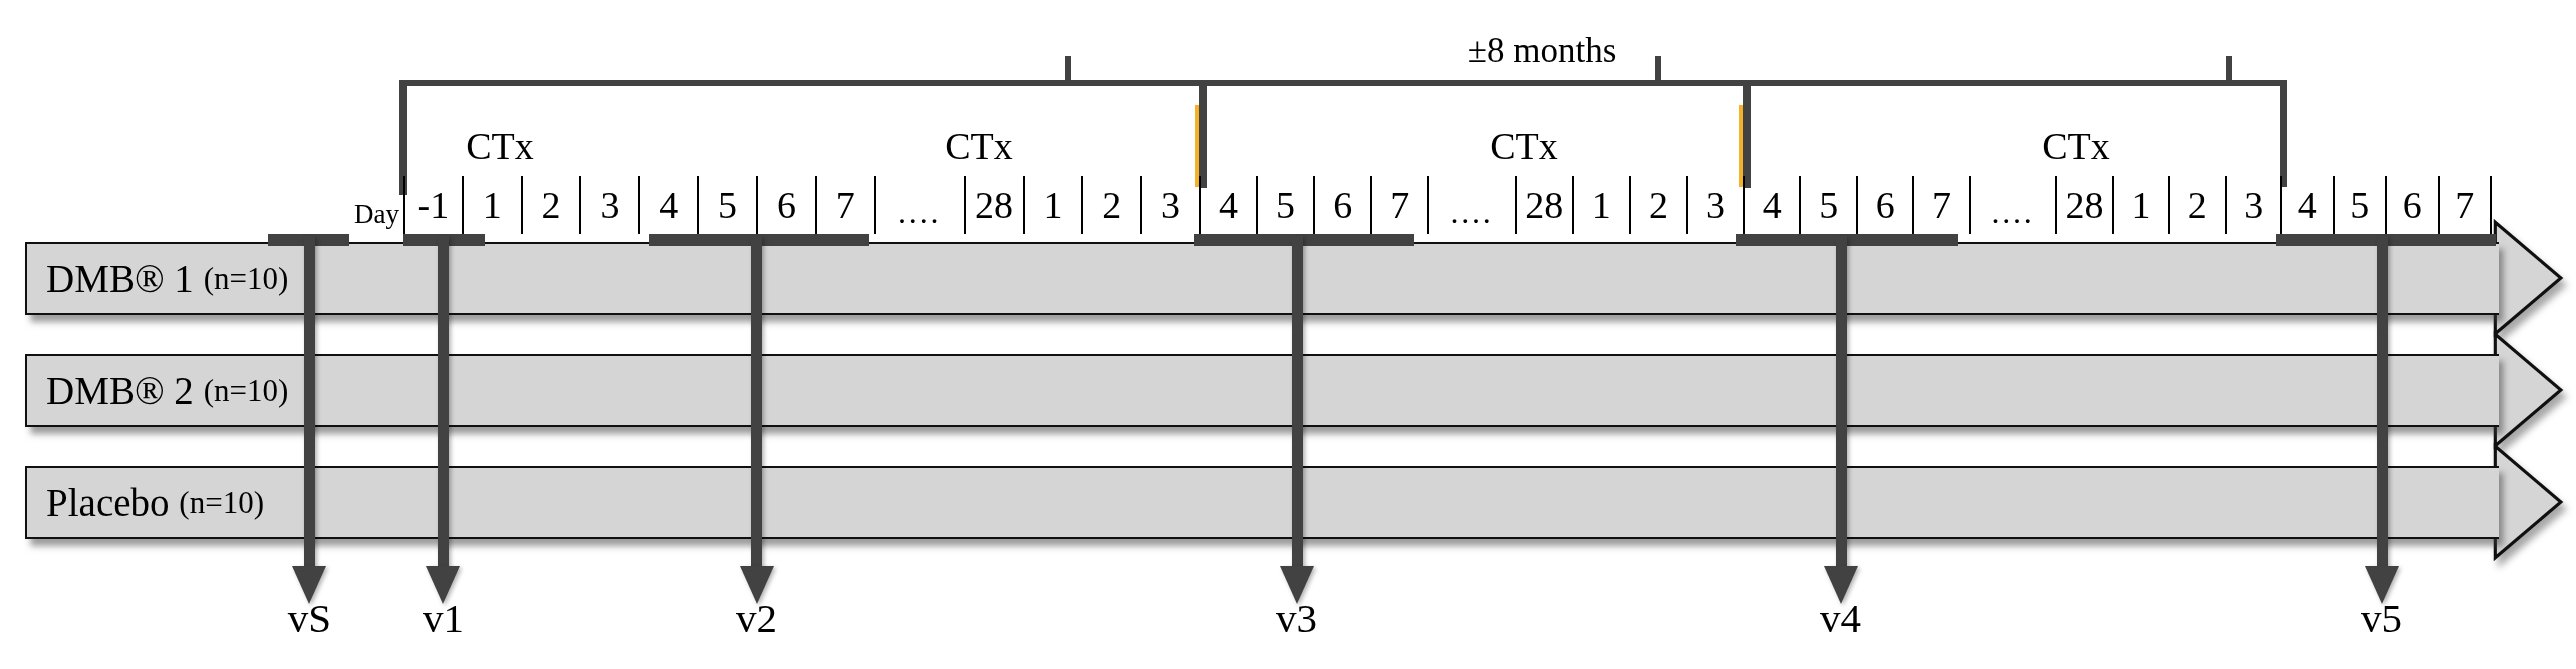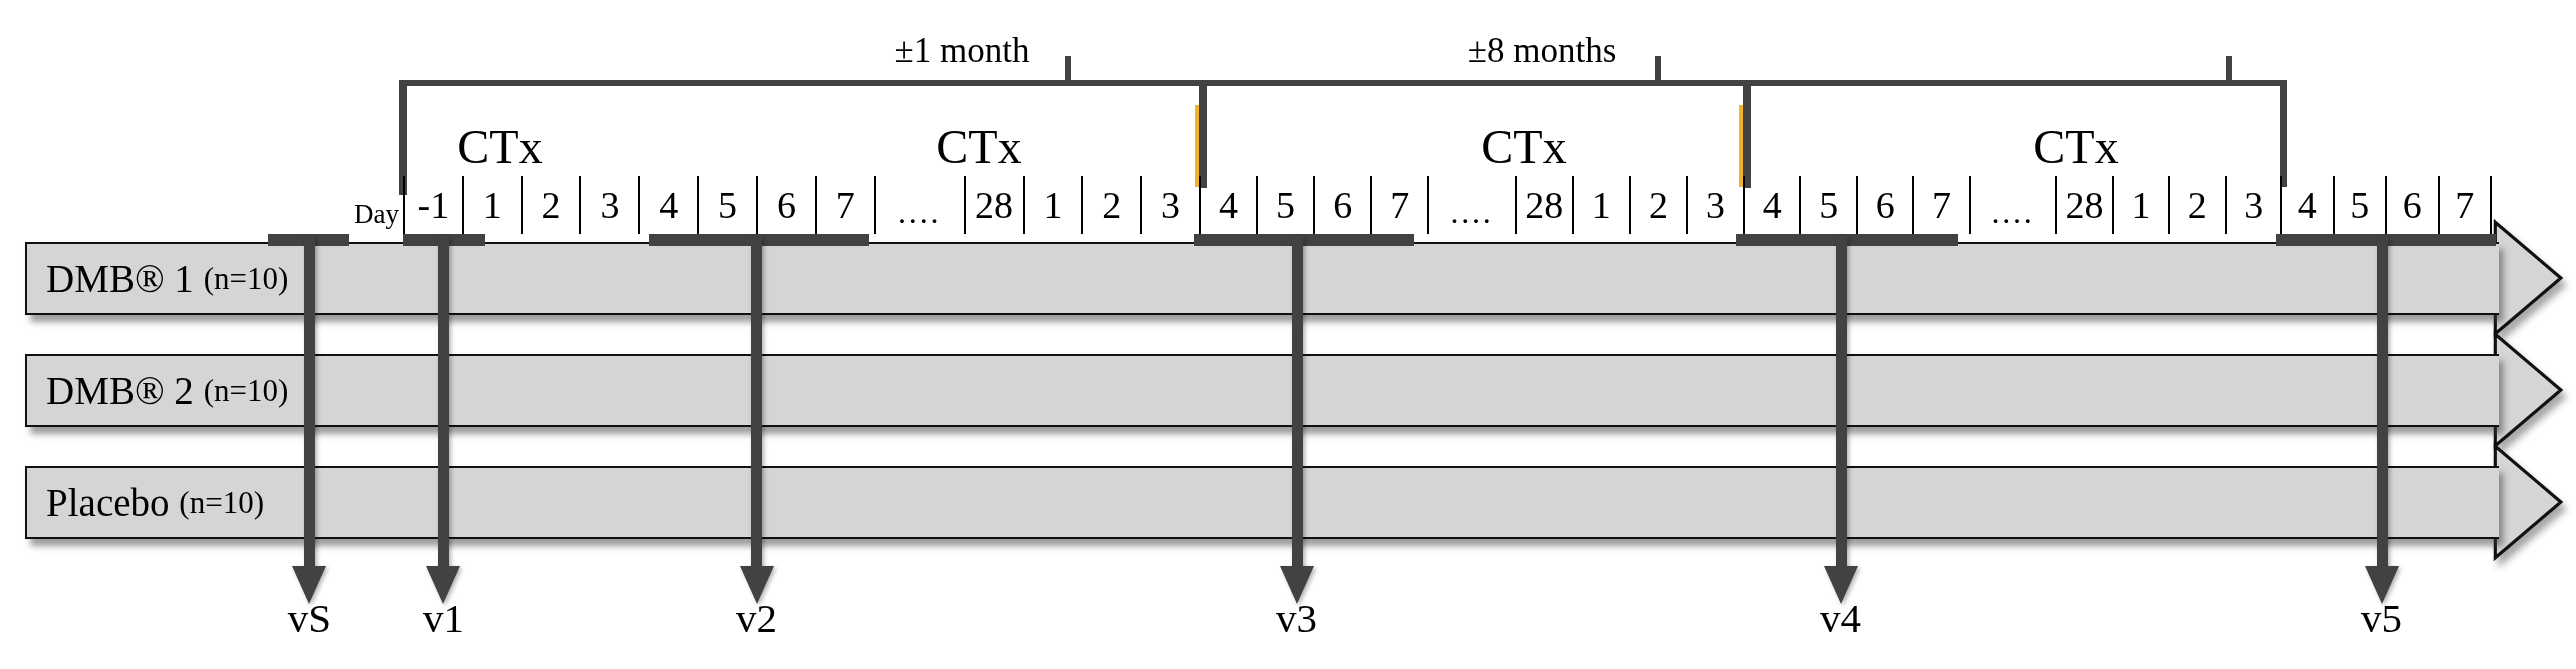--- a/index.html
+++ b/index.html
@@ -9,21 +9,21 @@
     font-family:"Liberation Serif","DejaVu Serif",serif; color:#000;
   }
   .abs { position:absolute; }
 
   
   .bracket-line, .bracket-v, .month-tick { background:var(--dark,#424242); }
   .accent-line { background:var(--yellow,#f2b32a); }
   .month-label { font-size:35px; line-height:39px; text-align:center; white-space:nowrap; }
 
   
-  .ctx-label { font-size:48px; line-height:41px; text-align:center; }
+  .ctx-label { font-size:38px; line-height:41px; text-align:center; }
 
   
   .day-label { font-size:27px; line-height:31px; text-align:right; }
   .ruler-seg { position:absolute; top:176px; height:58px; display:flex; }
   .cell {
     flex:1; border-left:2.8px solid #000;
     display:flex; align-items:center; justify-content:center;
     font-size:38px; line-height:1;
   }
   .cell.dots { flex:1.55; align-items:flex-end; padding-bottom:5.6px; font-size:32px; letter-spacing:2.8px; }
@@ -60,21 +60,20 @@
 <div class="canvas">
 
   <div class="abs bracket-line" style="left:399px; top:80px; width:1888px; height:6.3px;"></div>
   <div class="abs bracket-v" style="left:399px; top:80px; width:7.7px; height:115px;"></div>
   <div class="abs accent-line" style="left:1195px; top:105px; width:3.5px; height:82px;"></div>
   <div class="abs bracket-v" style="left:1199px; top:80px; width:8.4px; height:108px;"></div>
   <div class="abs accent-line" style="left:1739px; top:105px; width:3.5px; height:82px;"></div>
   <div class="abs bracket-v" style="left:1743px; top:80px; width:8.4px; height:108px;"></div>
   <div class="abs bracket-v" style="left:2280px; top:80px; width:7px; height:107px;"></div>
 
-  <div class="abs month-label" style="left:857px; top:31px; width:210px;">±1 month</div>
   <div class="abs month-tick" style="left:1065px; top:56px; width:6.3px; height:25px;"></div>
   <div class="abs month-label" style="left:1437px; top:31px; width:210px;">±8 months</div>
   <div class="abs month-tick" style="left:1655px; top:56px; width:6.3px; height:25px;"></div>
   <div class="abs month-tick" style="left:2226px; top:56px; width:6.3px; height:25px;"></div>
 
   <div class="abs ctx-label" style="left:430px; top:126px; width:140px;">CTx</div>
   <div class="abs ctx-label" style="left:909px; top:126px; width:140px;">CTx</div>
   <div class="abs ctx-label" style="left:1454px; top:126px; width:140px;">CTx</div>
   <div class="abs ctx-label" style="left:2006px; top:126px; width:140px;">CTx</div>
 

